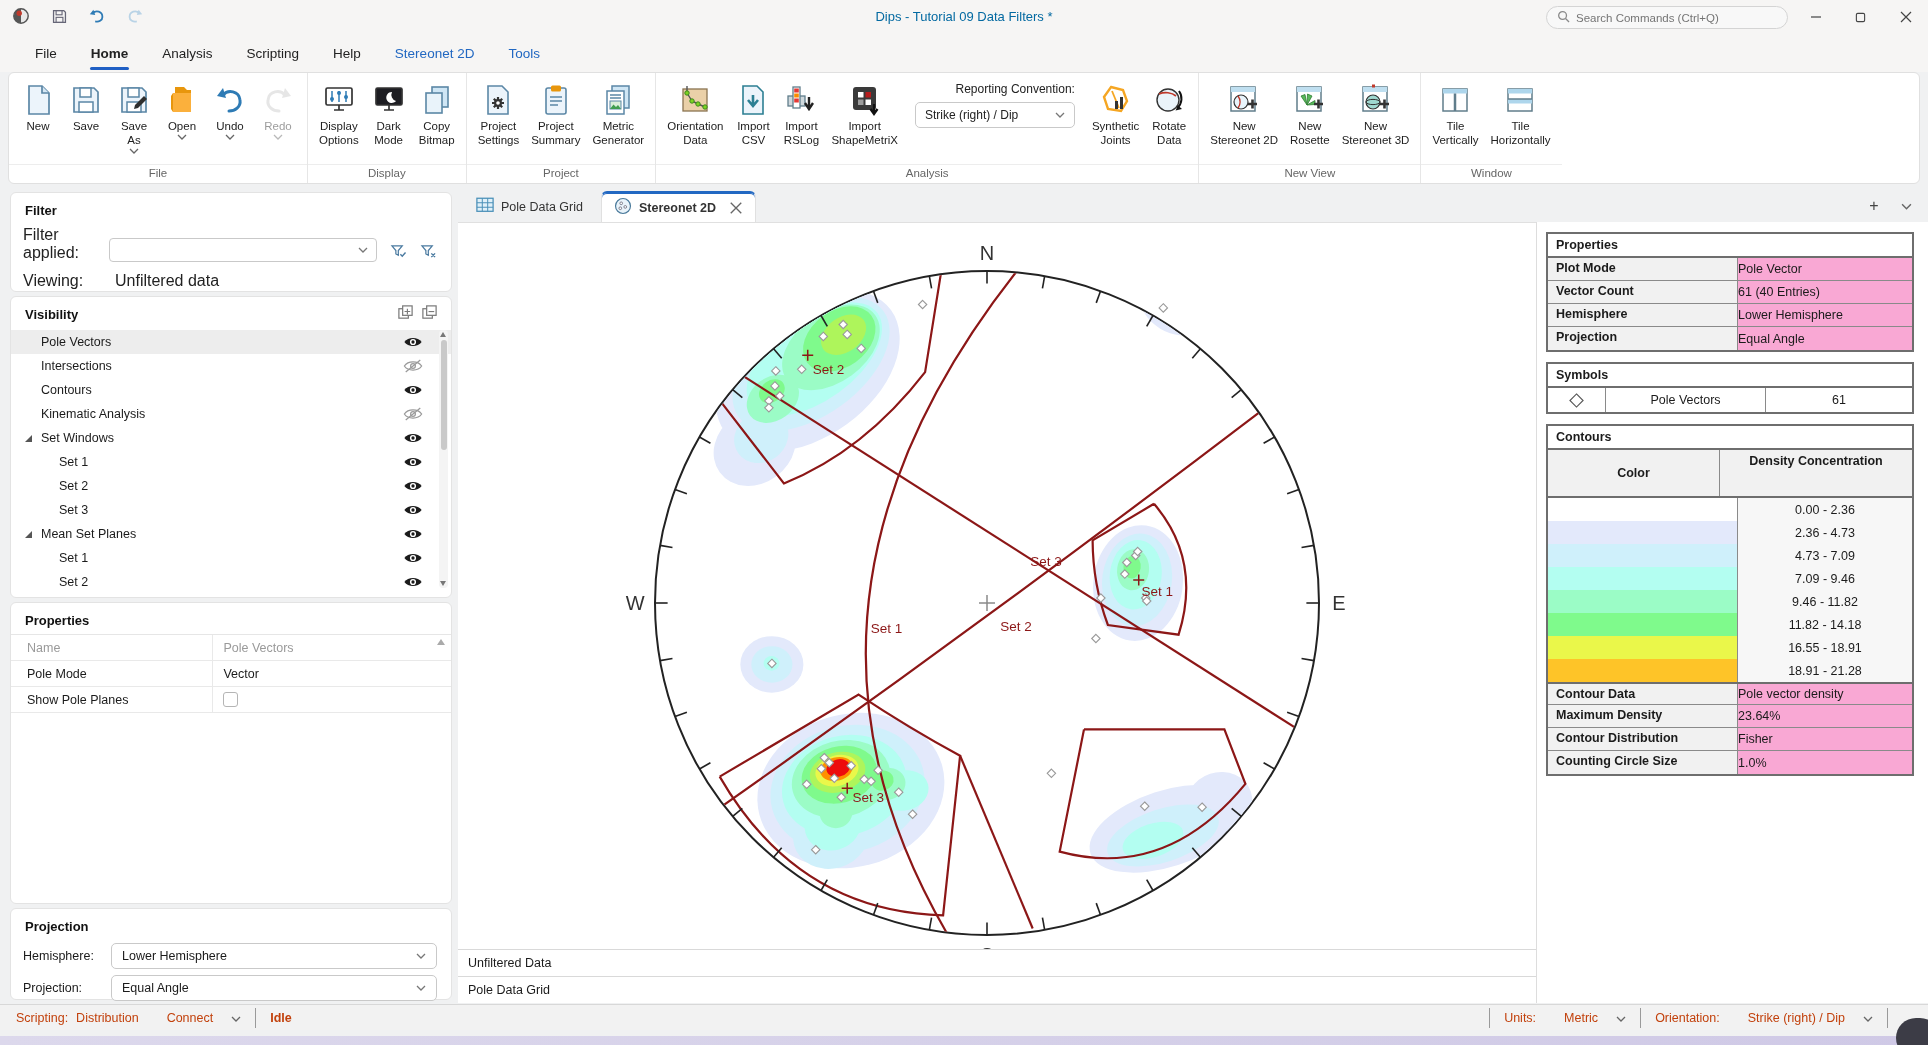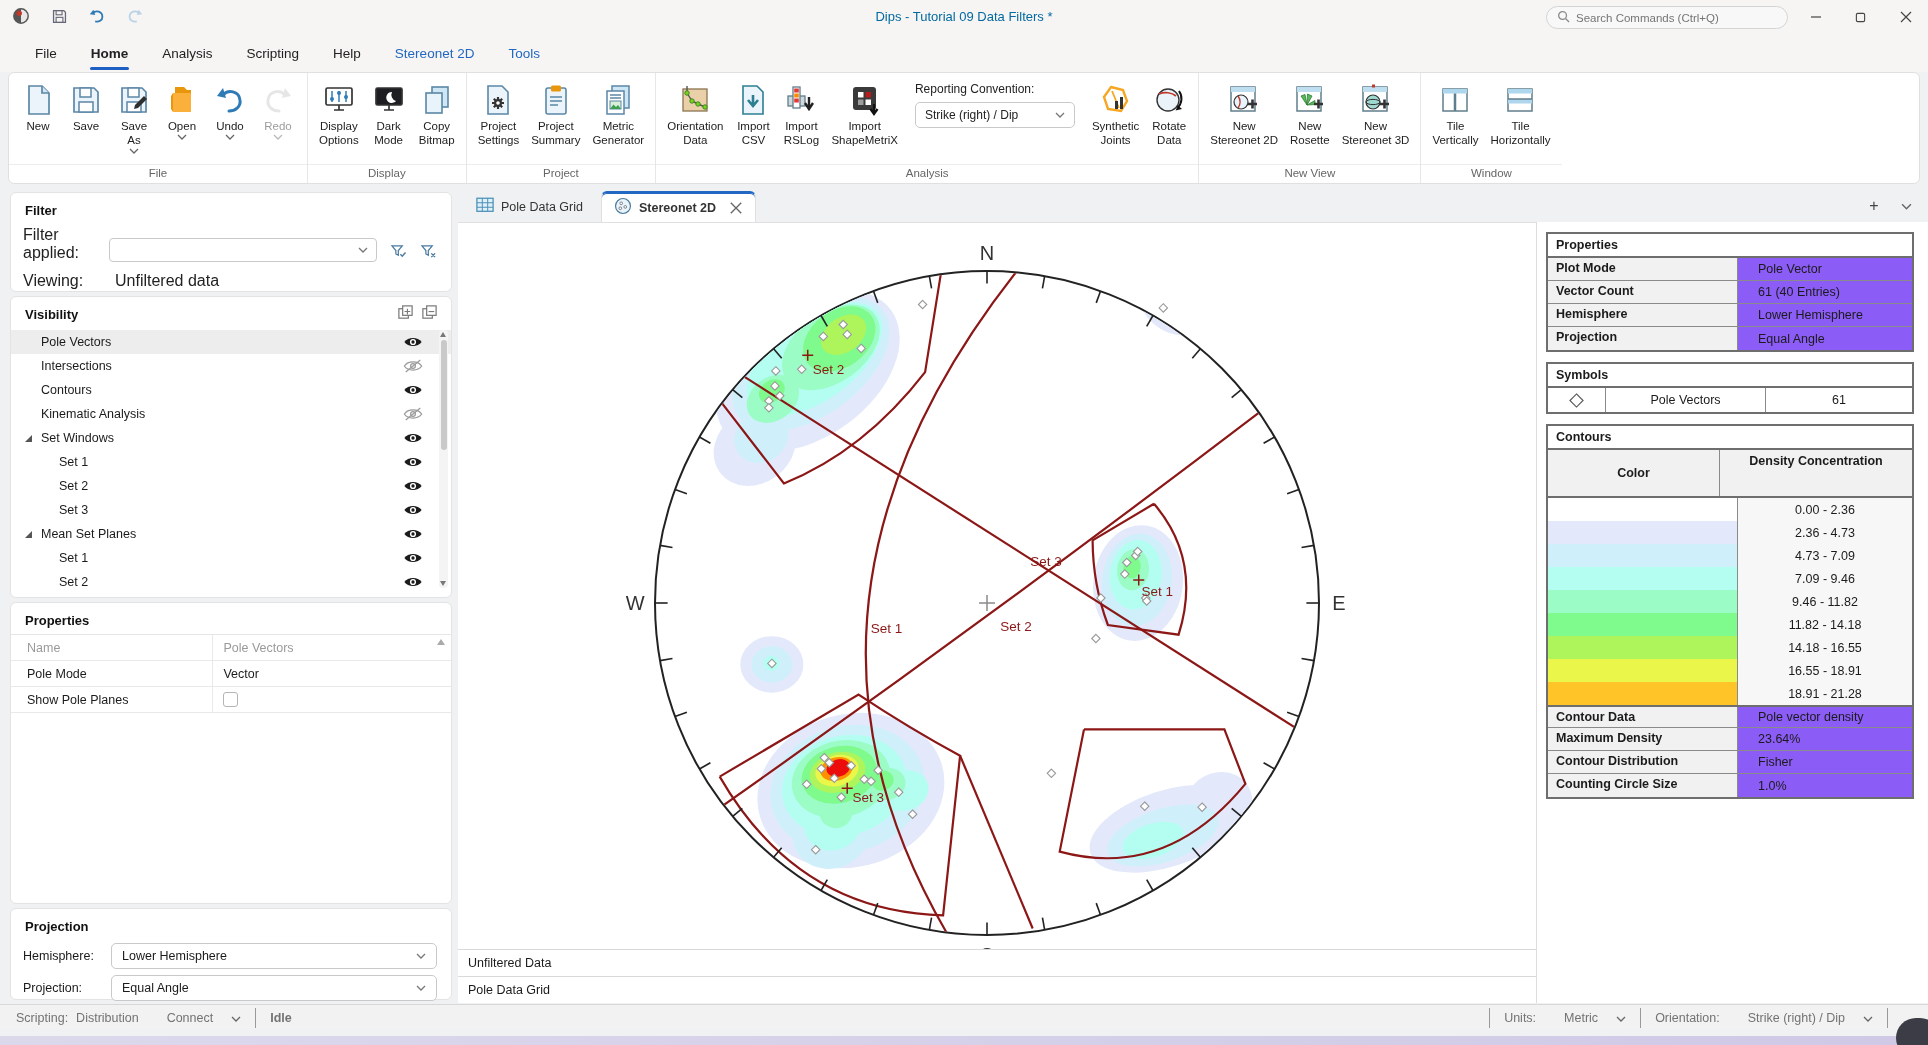--- a/index.html
+++ b/index.html
@@ -29,21 +29,21 @@
   .rgroup:last-child { border-right:none; }
   .rbtns { flex:1; display:flex; align-items:stretch; padding:5px 6px 0 6px; gap:2px; }
   .rbtn { min-width:46px; padding:3px 5px; border-radius:4px; display:flex; flex-direction:column;
     align-items:center; justify-content:flex-start; cursor:default; }
   .rbtn .ricon { width:34px; height:34px; margin-top:2px; }
   .rbtn .ricon svg { width:34px; height:34px; }
   .rbtn .rlabel { font-size:11.5px; line-height:1.2; text-align:center; white-space:pre-line; color:#222; margin-top:3px; }
   .rbtn.disabled { opacity:.45; filter:grayscale(1); }
   .rbtn .chev svg { width:10px; height:6px; color:#666; }
   .rglabel { height:19px; border-top:1px solid #ededed; text-align:center; font-size:11.5px; color:#666; line-height:17px; }
-  .rcombo-wrap { display:flex; flex-direction:column; padding:4px 10px 0 10px; }
+  .rcombo-wrap { display:flex; flex-direction:column; padding:4px 10px 0 10px;text-align:right; }
   .rcombo-label { font-size:12px; color:#222; margin-bottom:6px; }
   .rcombo { width:160px; height:26px; border:1px solid #c9c9c9; border-radius:5px; background:#fff;
     font-size:12px; display:flex; align-items:center; justify-content:space-between; padding:0 9px; color:#222; }
   .rcombo .chev svg { width:10px; height:6px; color:#777; }
 
   .leftpanel { position:absolute; left:8px; top:185px; width:448px; height:818px; }
   .card { position:absolute; left:2px; width:442px; background:#fff; border:1px solid #e3e3e3; border-radius:6px; }
   .card h3 { font-size:13px; font-weight:bold; padding:10px 12px 6px 14px; color:#111; }
   .card-filter { top:7px; height:100px; }
   .frow { display:flex; align-items:flex-end; padding:2px 12px; font-size:16px; }
@@ -103,35 +103,35 @@
   .plot-footer2 { position:absolute; left:458px; top:976px; width:1078px; height:27px; background:#fff;
     border-top:1px solid #d9d9d9; font-size:12.5px; display:flex; align-items:center; padding-left:10px; }
 
   .rightpanel { position:absolute; left:1536px; top:222px; width:392px; height:781px; background:#fff;
     border-left:1px solid #ddd; overflow:hidden; }
   .rtable { margin:10px 14px 8px 9px; border:2px solid #6e6e6e; font-size:12.5px; }
   .rtable .thead { font-weight:bold; padding:4px 8px; background:#fff; border-bottom:2px solid #6e6e6e; }
   .rrow { display:flex; border-bottom:1px solid #8a8a8a; min-height:23px; align-items:stretch; }
   .rrow:last-child { border-bottom:none; }
   .rrow .rk { width:190px; padding:3px 8px; font-weight:bold; background:#f1f1f1; border-right:1px solid #8a8a8a; }
-  .rrow .rv { flex:1; padding:3px 20px; background:#8b5cf6; display:flex; align-items:center; }
+  .rrow .rv { flex:1; padding:3px 0; background:#f9a8d4; display:flex; align-items:center; }
   .symrow { display:flex; min-height:24px; }
   .symrow .sc1 { width:58px; display:flex; align-items:center; justify-content:center; border-right:1px solid #8a8a8a; }
   .symrow .sc2 { width:160px; display:flex; align-items:center; justify-content:center; border-right:1px solid #8a8a8a; }
   .symrow .sc3 { flex:1; display:flex; align-items:center; justify-content:center; }
   .cheadrow { display:flex; border-bottom:2px solid #6e6e6e; font-weight:bold; background:#f1f1f1; }
   .cheadrow .cc1 { width:172px; text-align:center; padding:16px 0; border-right:1px solid #8a8a8a; }
   .cheadrow .cc2 { flex:1; text-align:center; padding:4px 0; }
   .legrow { display:flex; height:23px; }
   .legrow .lc1 { width:190px; border-right:1px solid #8a8a8a; }
   .legrow .lc2 { flex:1; display:flex; align-items:center; justify-content:center; background:#f7f7f7; }
   .leg-sep { border-top:2px solid #6e6e6e; }
 
   .statusbar { position:absolute; left:0; top:1004px; width:1928px; height:26px; background:#f2f2f2;
-    border-top:1px solid #d8d8d8; display:flex; align-items:center; font-size:12.5px; color:#737373; }
+    border-top:1px solid #d8d8d8; display:flex; align-items:center; font-size:12.5px; color:#c2410c; }
   .statusbar .sep { width:1px; height:20px; background:#9a9a9a; margin:0 14px; }
   .sb-left { display:flex; align-items:center; padding-left:16px; }
   .sb-right { margin-left:auto; display:flex; align-items:center; padding-right:26px; }
   .sb-gap8 { margin-left:8px; } .sb-gap24 { margin-left:28px; }
   .sb-chev { margin-left:18px; color:#666; } .sb-chev svg { width:10px; height:6px; }
   .idle { font-weight:bold; }
   .taskstrip { position:absolute; left:0; top:1036px; width:1928px; height:9px;
     background:linear-gradient(90deg,#dcd8ec,#cfc9e6); }
   .desknotch { position:absolute; right:-12px; top:1018px; width:44px; height:40px; background:#3c3c46; border-radius:20px; }
   .chev { display:inline-flex; }
@@ -977,24 +977,20 @@
       </div>
       <div class="legrow">
         <span class="lc1" style="background: rgb(155, 252, 198);"></span>
         <span class="lc2">9.46 - 11.82</span>
       </div>
       <div class="legrow">
         <span class="lc1" style="background: rgb(127, 250, 140);"></span>
         <span class="lc2">11.82 - 14.18</span>
       </div>
       <div class="legrow">
-        <span class="lc1" style="background: rgb(174, 245, 91);"></span>
-        <span class="lc2">14.18 - 16.55</span>
-      </div>
-      <div class="legrow">
         <span class="lc1" style="background: rgb(234, 247, 74);"></span>
         <span class="lc2">16.55 - 18.91</span>
       </div>
       <div class="legrow">
         <span class="lc1" style="background: rgb(254, 196, 40);"></span>
         <span class="lc2">18.91 - 21.28</span>
       </div>
       <div class="rrow leg-sep">
         <span class="rk">Contour Data</span>
         <span class="rv">Pole vector density</span>

